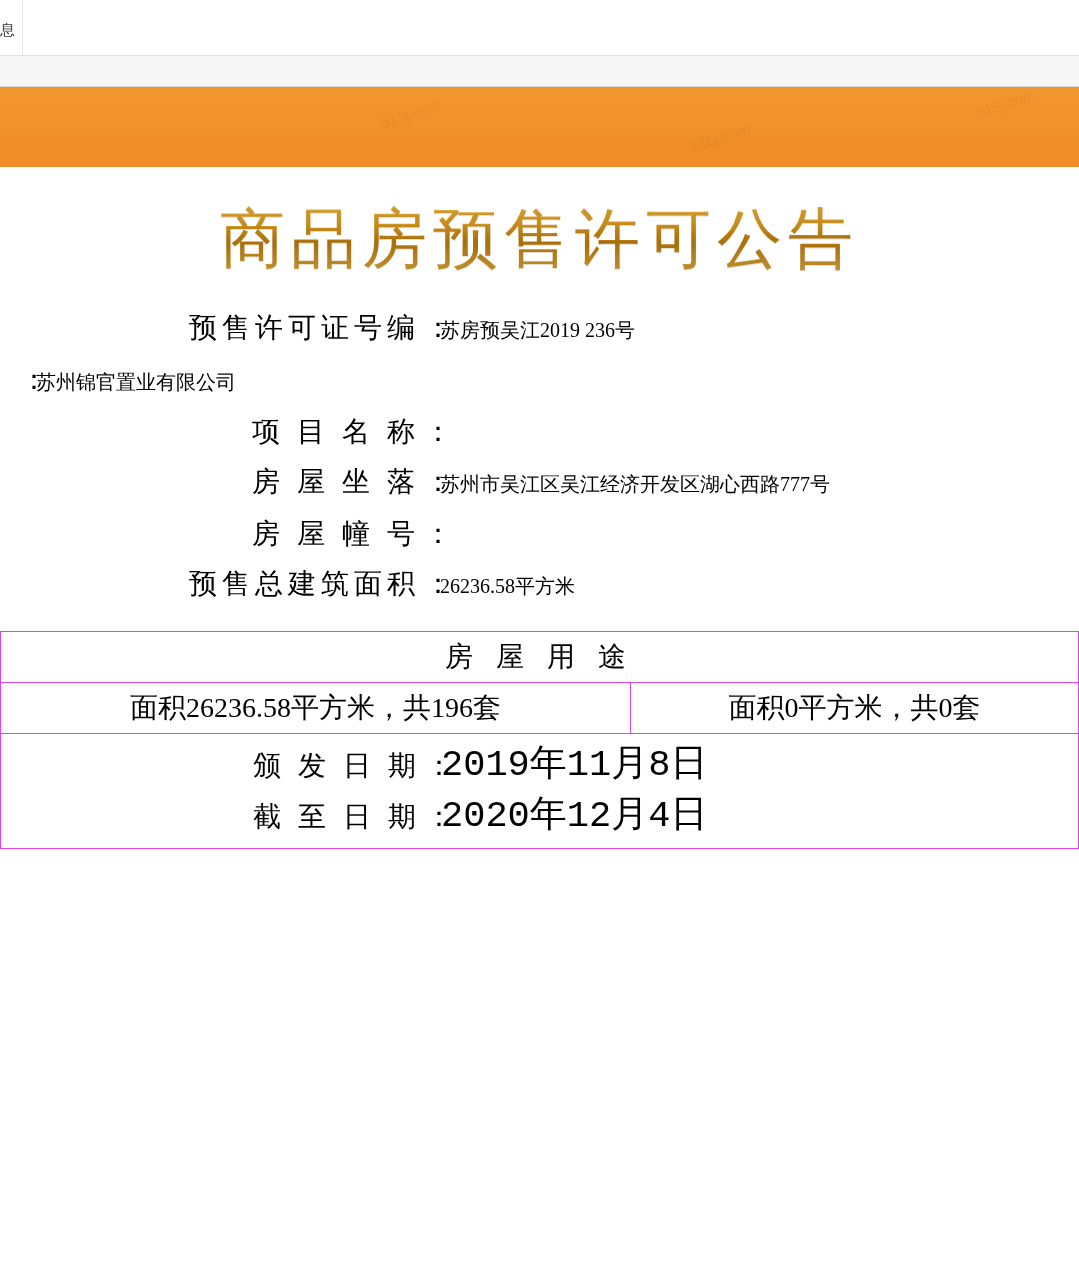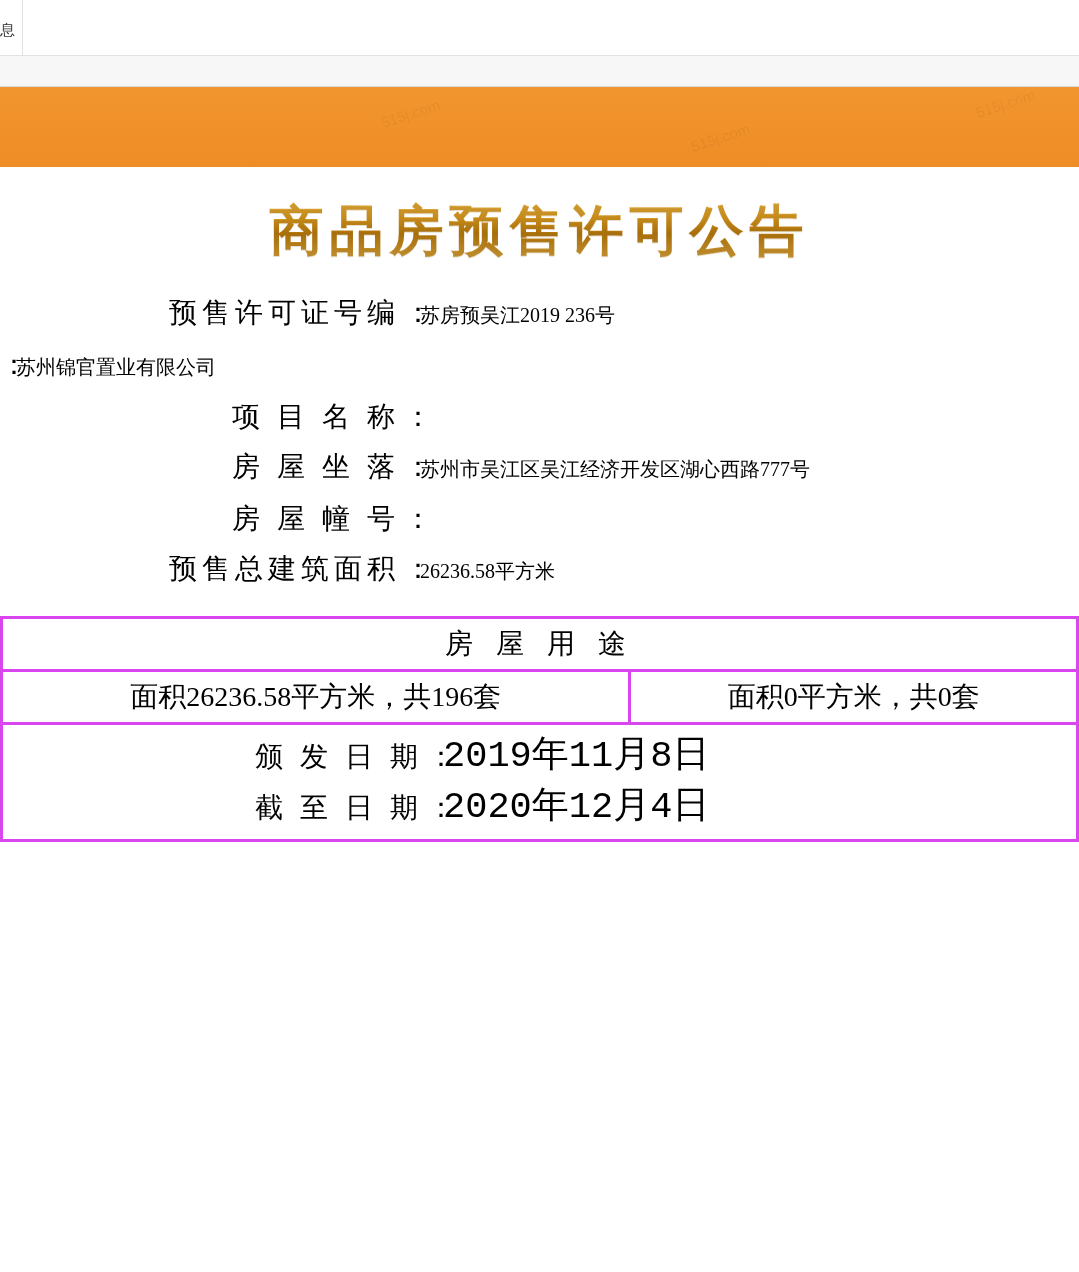--- a/index.html
+++ b/index.html
@@ -61,43 +61,44 @@
   }
 
   
   .cert {
     position: relative;
     padding: 0;
   }
 
   .cert-title {
     text-align: center;
-    font-size: 54px;
+    font-size: 65px;
     letter-spacing: 6px;
-    font-weight: bold;
+    font-weight: normal;
     padding: 28px 0 10px 0;
     color: #c8860d;
     background: linear-gradient(180deg, #f6d98b 0%, #d79a23 45%, #b2760d 60%, #e7bc5e 100%);
     -webkit-background-clip: text;
     background-clip: text;
     -webkit-text-fill-color: transparent;
     text-shadow: 0 1px 0 rgba(120,80,0,0.18);
     font-family: "DejaVu Serif", "Liberation Serif", serif;
   }
 
   .field-list {
     margin: 10px 0 0 0;
     padding: 0 0 12px 0;
   }
   .field-row {
     display: flex;
     align-items: baseline;
     font-size: 28px;
     line-height: 50px;
     white-space: nowrap;
+    padding-left: 20px;
   }
   .field-label {
     width: 400px;
     text-align: right;
     padding-right: 4px;
     letter-spacing: 5px;
     font-size: 28px;
   }
   .field-colon {
     width: 16px;
@@ -108,21 +109,21 @@
     letter-spacing: 0px;
   }
 
   
   .usage-table {
     width: 100%;
     border-collapse: collapse;
     margin-top: 8px;
   }
   .usage-table td, .usage-table th {
-    border: 3px solid #d946ef;
+    border: 1px solid #d946ef;
     font-weight: normal;
     font-size: 28px;
     padding: 6px 20px;
     text-align: center;
   }
   .usage-head {
     letter-spacing: 8px;
     font-size: 28px;
   }
   .usage-cell-left {

